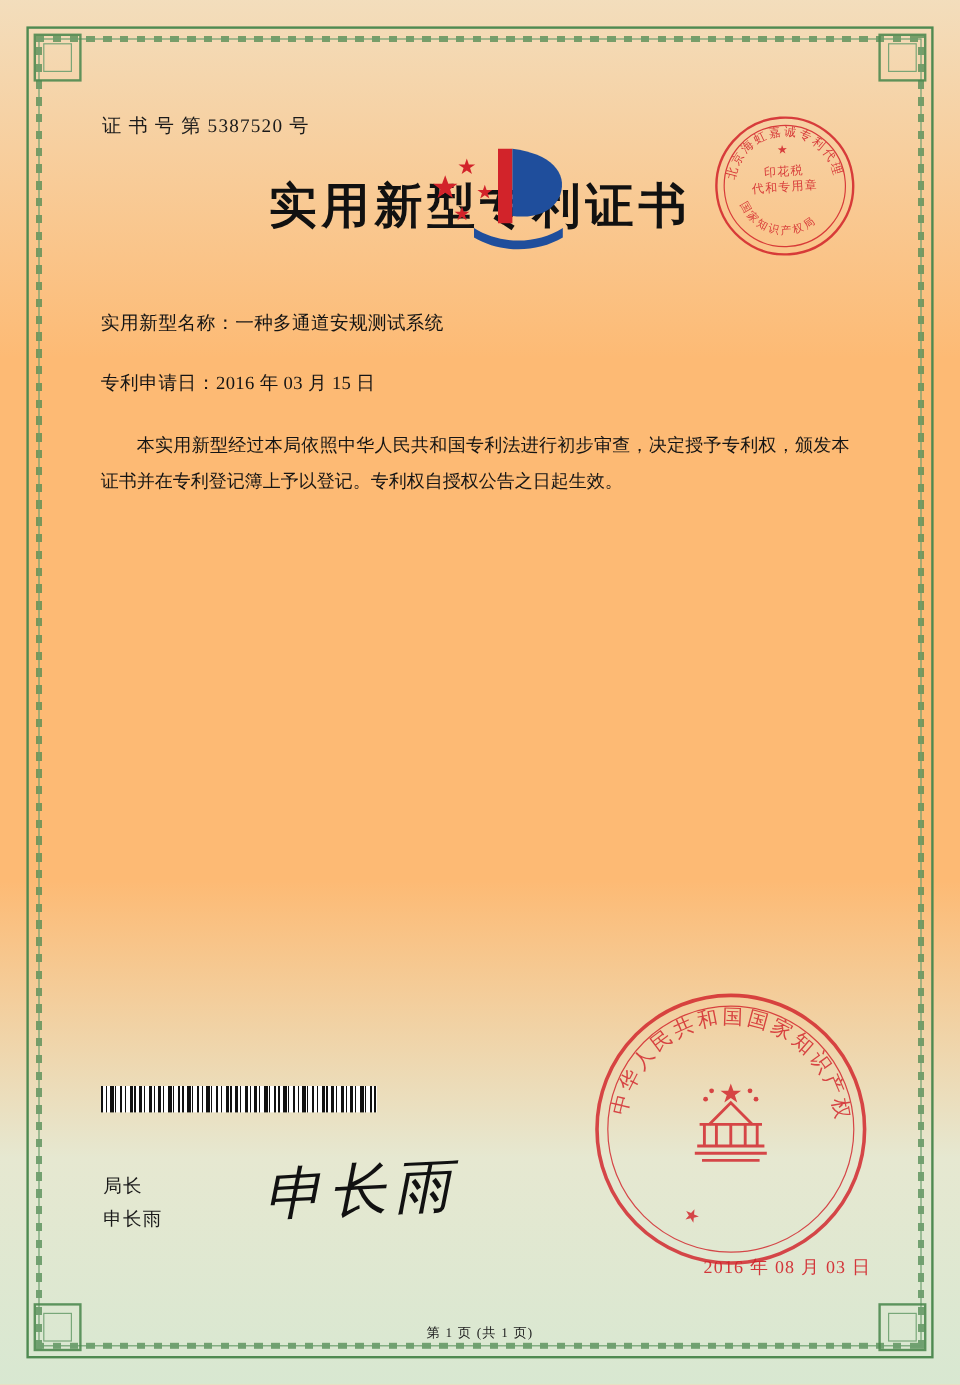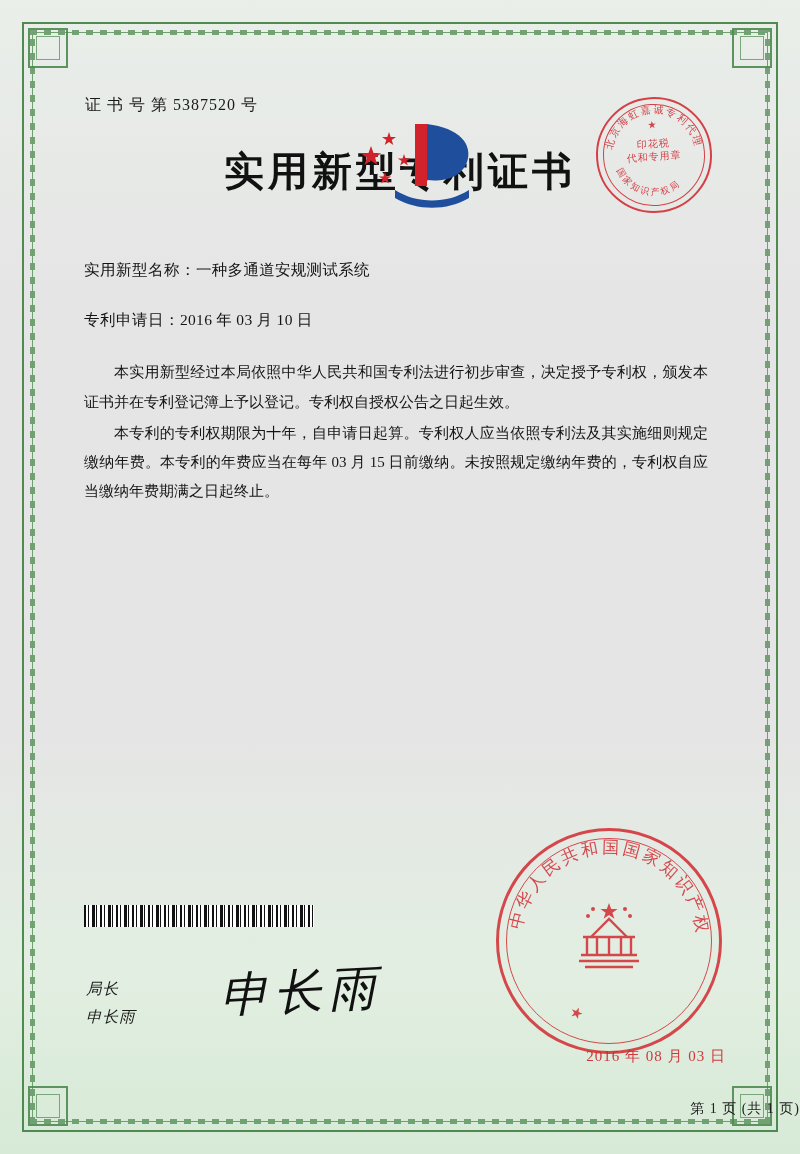--- a/index.html
+++ b/index.html
@@ -12,21 +12,21 @@
     height: 1154px;
     font-family: "Liberation Serif", "DejaVu Serif", serif;
     color: #1a1a1a;
     position: relative;
     overflow: hidden;
   }
 
   .page {
     position: absolute;
     inset: 0;
-    background: #e5e5e5;
+    background: #fdba74;
   }
 
   
   .paper-wash {
     position: absolute;
     left: 0; right: 0; bottom: 0;
     height: 420px;
     background: linear-gradient(to bottom, rgba(240,247,238,0) 0%, rgba(226,240,225,0.85) 55%, rgba(214,234,214,0.95) 100%);
     pointer-events: none;
   }
@@ -196,21 +196,20 @@
         #111 8px 11px, #fff 11px 12px, #111 12px 13px, #fff 13px 16px);
   }
 
   
   .sign-block {
     position: absolute;
     left: 86px; top: 975px;
     font-size: 15.5px;
     line-height: 28px;
     letter-spacing: 1px;
-    font-style: italic;
   }
   .signature {
     position: absolute;
     left: 220px; top: 960px;
     font-size: 48px;
     font-family: "Liberation Serif", "DejaVu Serif", serif;
     font-style: italic;
     color: #111;
     letter-spacing: 6px;
     transform: rotate(-3deg);
@@ -245,22 +244,22 @@
     color: #d2232a;
     font-size: 15px;
     letter-spacing: 1px;
     opacity: .9;
   }
 
   .footer {
     position: absolute;
     left: 0; right: 0;
     bottom: 36px;
-    text-align: right;
-    font-size: 14px;
+    text-align: center;
+    font-size: 11px;
     color: #222;
     letter-spacing: 1px;
   }
 </style>
 </head>
 <body>
 
 <div class="page">
   <div class="paper-wash-top"></div>
   <div class="paper-wash"></div>
@@ -314,27 +313,26 @@
       </div>
     </div>
 
     <h1 class="title">实用新型专利证书</h1>
 
     <div class="fields">
       <div class="field-row">
         <span class="field-label">实用新型名称：</span><span class="field-value">一种多通道安规测试系统</span>
       </div>
       <div class="field-row">
-        <span class="field-label">专利申请日：</span><span class="field-value">2016 年 03 月 10 日</span>
+        <span class="field-label">专利申请日：</span><span class="field-value">2016 年 03 月 15 日</span>
       </div>
     </div>
 
     <div class="body-text">
       <p>本实用新型经过本局依照中华人民共和国专利法进行初步审查，决定授予专利权，颁发本证书并在专利登记簿上予以登记。专利权自授权公告之日起生效。</p>
-      <p>本专利的专利权期限为十年，自申请日起算。专利权人应当依照专利法及其实施细则规定缴纳年费。本专利的年费应当在每年 03 月 15 日前缴纳。未按照规定缴纳年费的，专利权自应当缴纳年费期满之日起终止。</p>
     </div>
   </div>
 
   <div class="barcode"></div>
 
   <div class="sign-block">
     <div>局长</div>
     <div>申长雨</div>
   </div>
   <div class="signature">申长雨</div>

